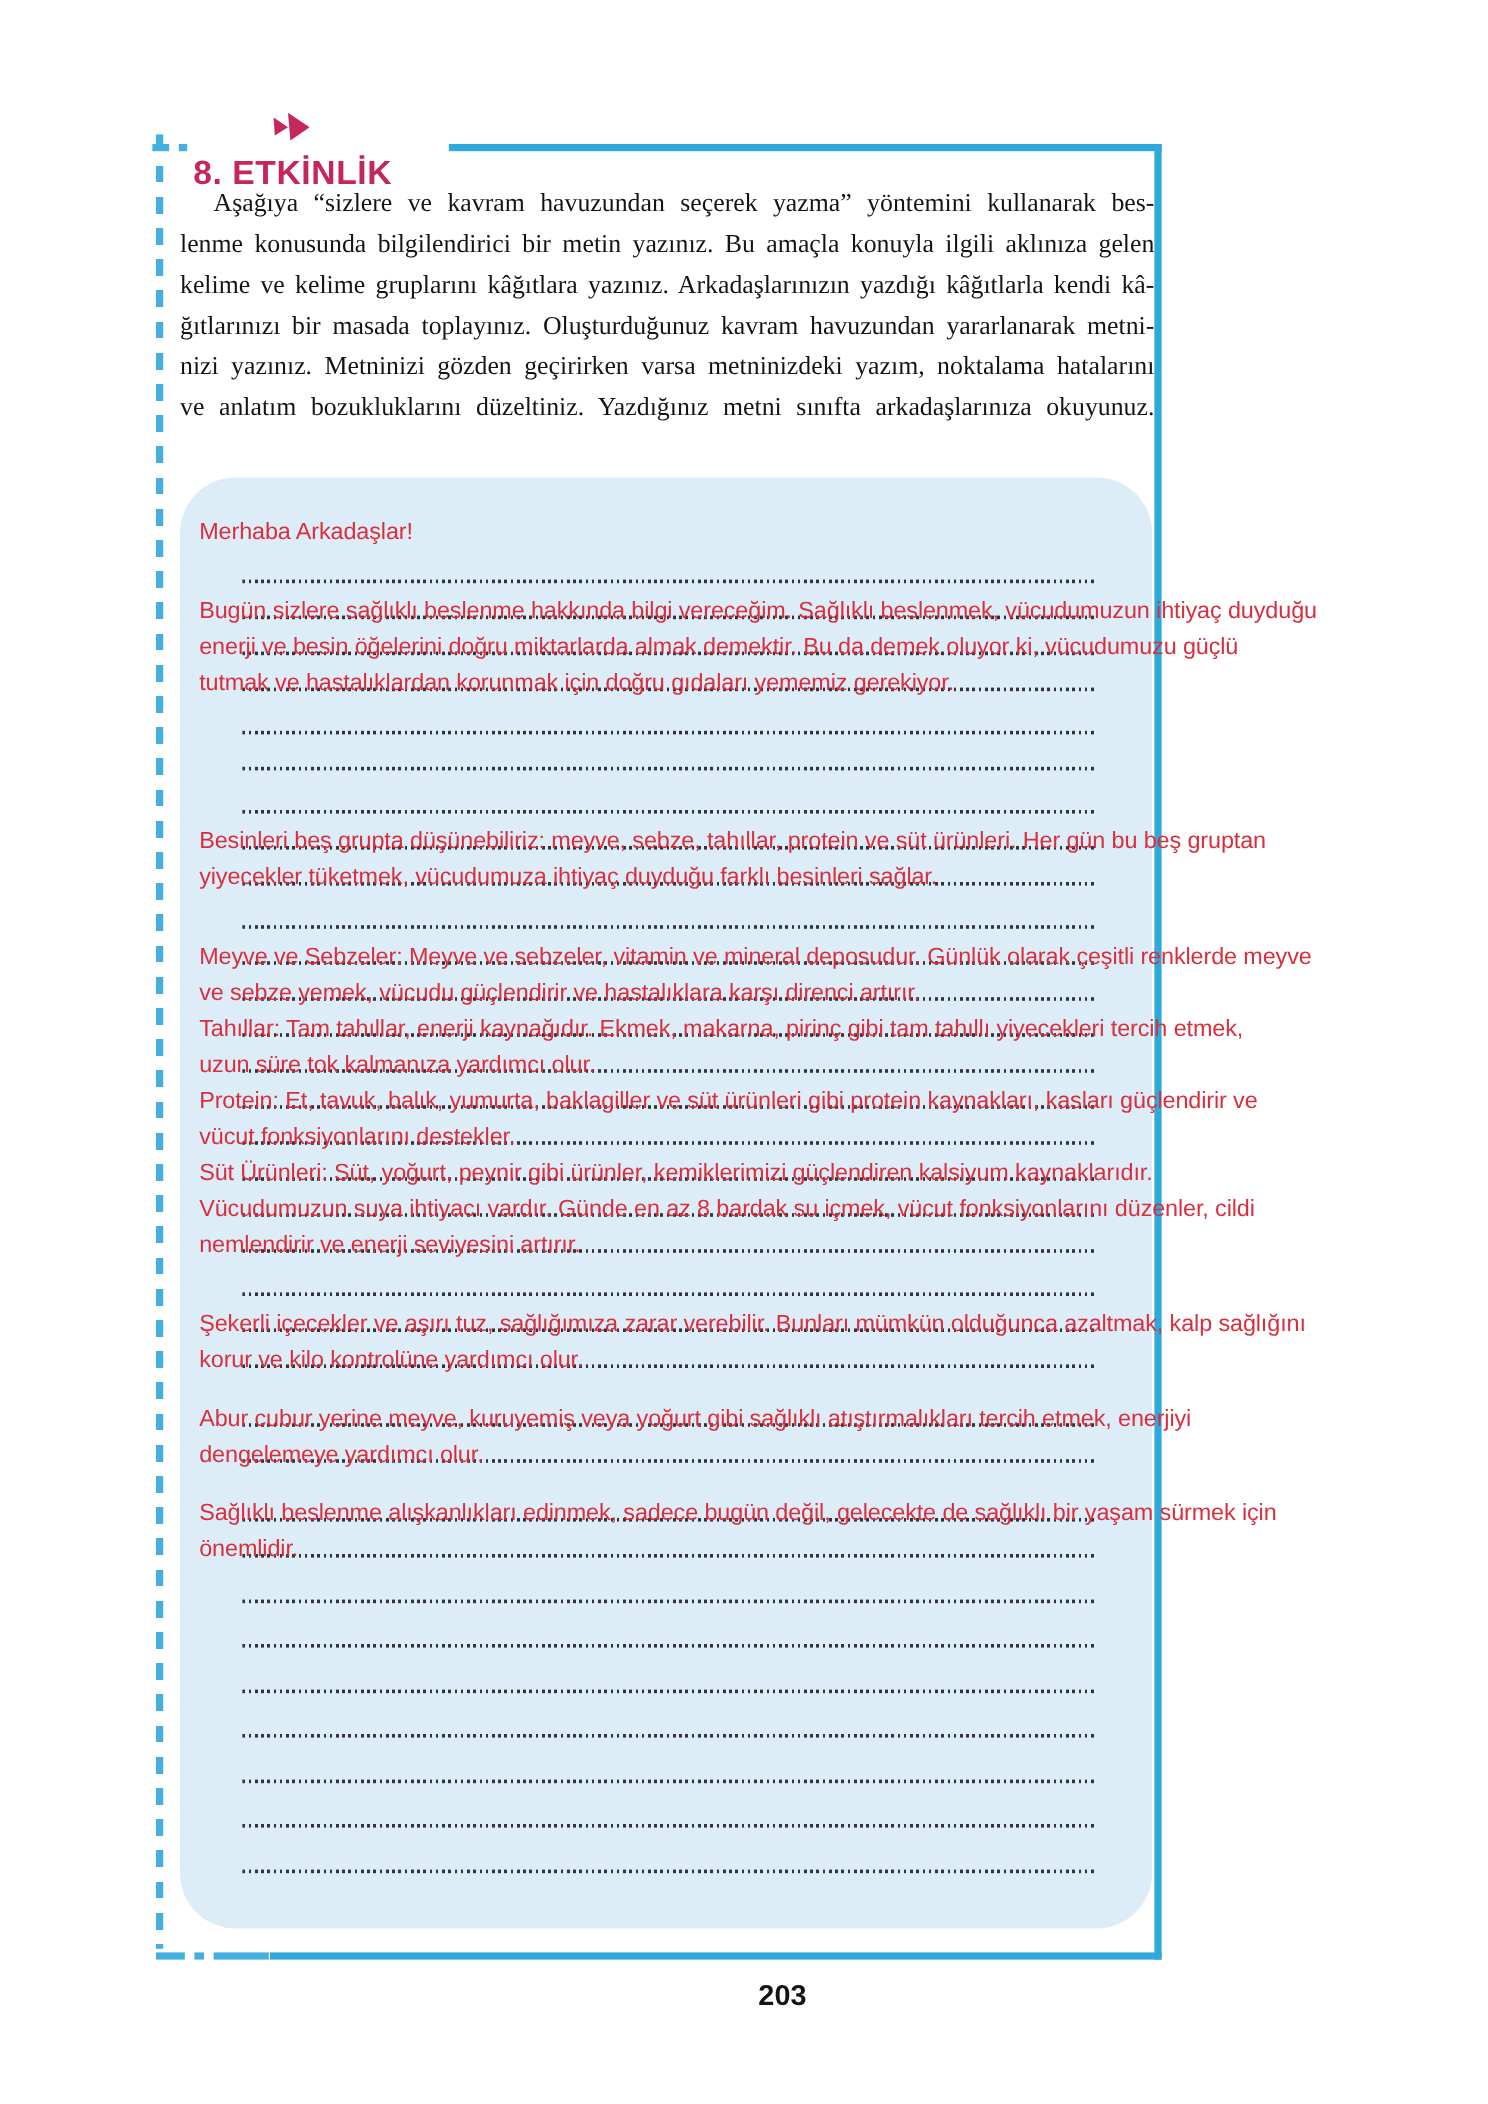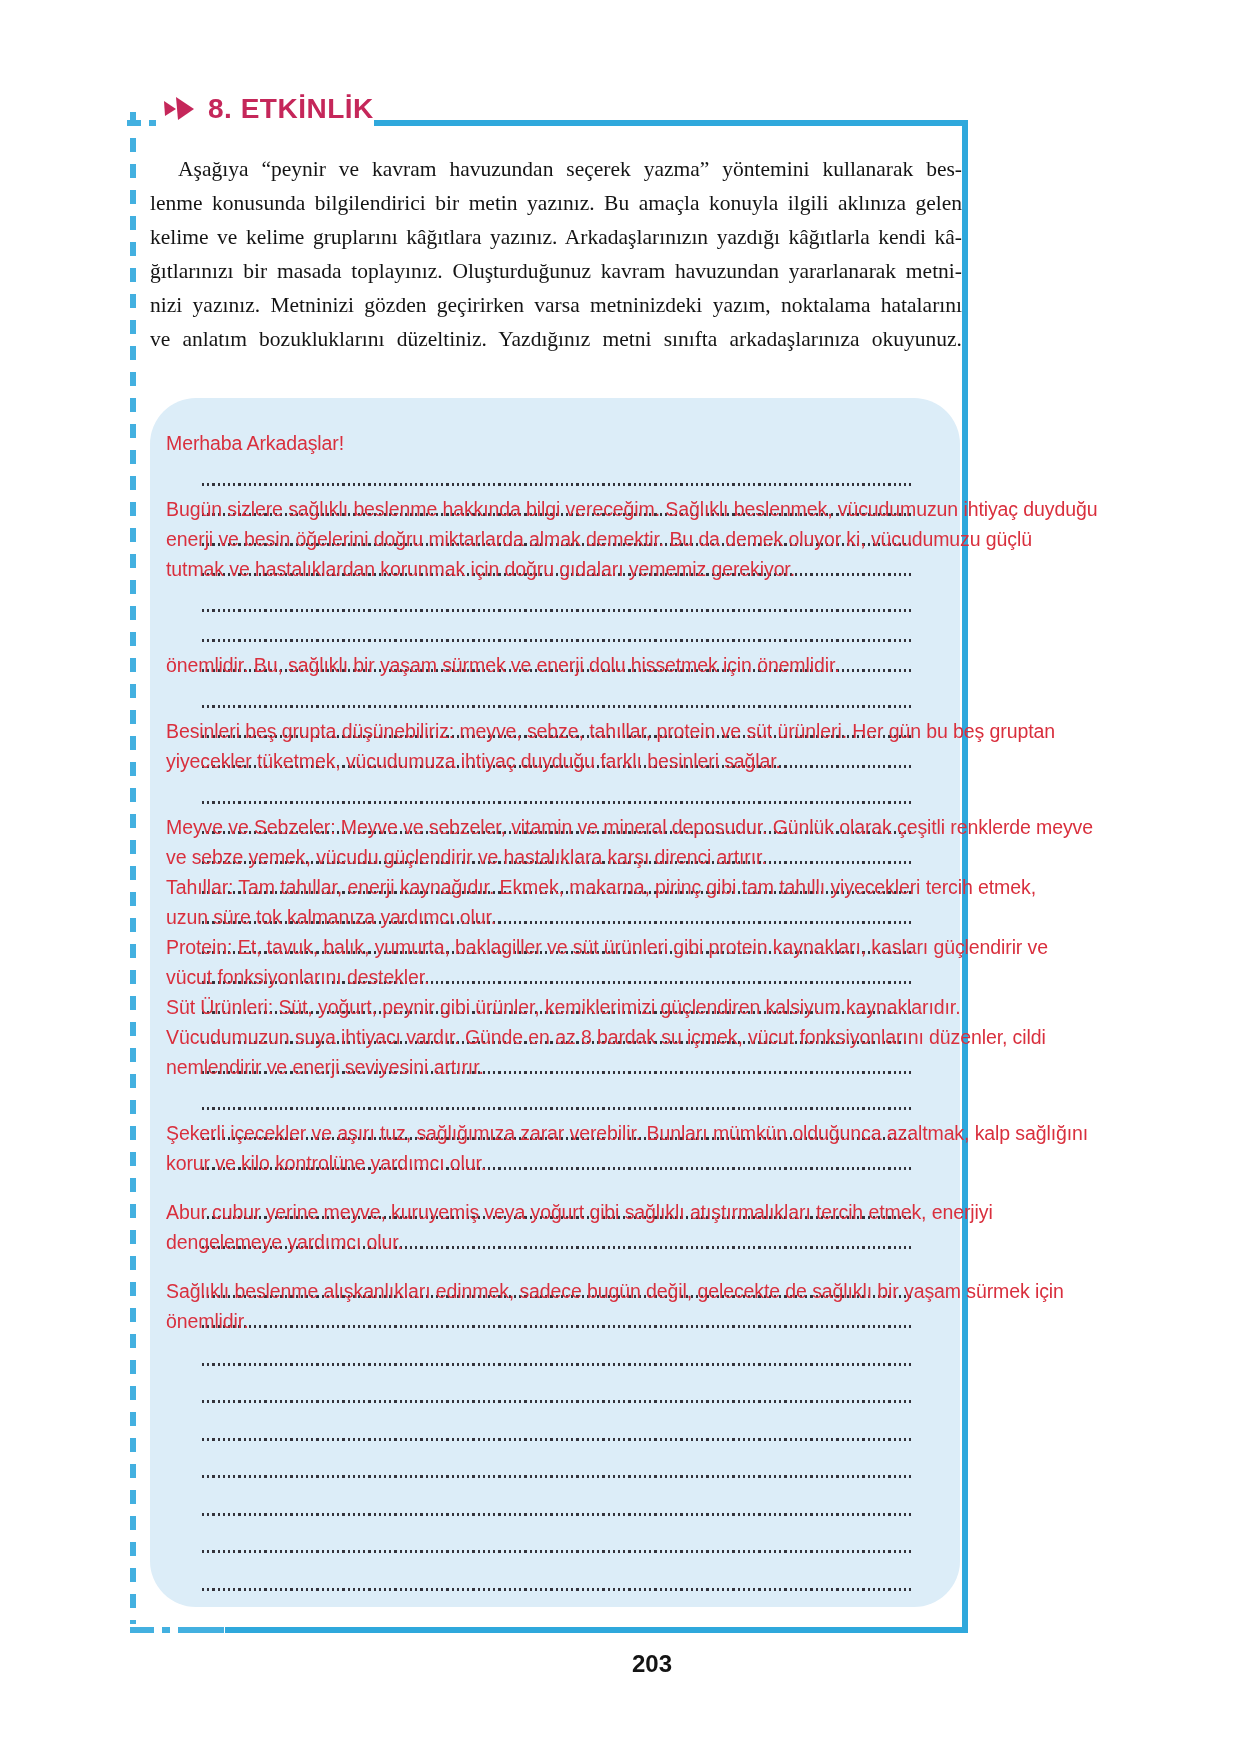--- a/index.html
+++ b/index.html
@@ -1,20 +1,20 @@
 <!DOCTYPE html>
 <html><head>
 <meta charset="utf-8">
 <style>
   html,body{margin:0;padding:0;background:#ffffff;}
   .page{position:relative;width:1240px;height:1753px;background:#ffffff;overflow:hidden;
         font-family:"Liberation Sans",sans-serif;}
 
   
-  .heading-row{position:absolute;left:161px;top:93px;display:flex;align-items:center;gap:9px;}
+  .heading-row{position:absolute;left:161px;top:93px;display:flex;align-items:center;gap:9px;flex-direction:column;}
   .heading-row svg{display:block;}
   .activity-title{font-size:28px;font-weight:bold;color:#c5275a;letter-spacing:.5px;
                   font-family:"Liberation Sans",sans-serif;}
 
   
   .frame-top{position:absolute;left:374px;top:120px;width:594px;height:6px;background:#2fa8dc;}
   .frame-right{position:absolute;left:962px;top:120px;width:6px;height:1513px;background:#2fa8dc;}
   .frame-bottom{position:absolute;left:225px;top:1627px;width:743px;height:6px;background:#2fa8dc;}
   .dash-left{position:absolute;left:130px;top:112px;width:6px;height:1512px;
              background:repeating-linear-gradient(180deg,#43b0e0 0 14px,transparent 14px 26px);}
@@ -71,21 +71,21 @@
     <span>
       <svg width="38" height="26" viewBox="0 0 38 26">
         <polygon points="3,5 15,13 4,20" fill="#c5275a"></polygon>
         <polygon points="15,1 33,13 17,24" fill="#c5275a"></polygon>
       </svg>
     </span>
     <span class="activity-title">8. ETKİNLİK</span>
   </div>
 
   <div class="instructions">
-      <div class="instr-line first">Aşağıya “peynir ve kavram havuzundan seçerek yazma” yöntemini kullanarak bes-</div>
+      <div class="instr-line first">Aşağıya “sizlere ve kavram havuzundan seçerek yazma” yöntemini kullanarak bes-</div>
       <div class="instr-line">lenme konusunda bilgilendirici bir metin yazınız. Bu amaçla konuyla ilgili aklınıza gelen</div>
       <div class="instr-line">kelime ve kelime gruplarını kâğıtlara yazınız. Arkadaşlarınızın yazdığı kâğıtlarla kendi kâ-</div>
       <div class="instr-line">ğıtlarınızı bir masada toplayınız. Oluşturduğunuz kavram havuzundan yararlanarak metni-</div>
       <div class="instr-line">nizi yazınız. Metninizi gözden geçirirken varsa metninizdeki yazım, noktalama hatalarını</div>
       <div class="instr-line">ve anlatım bozukluklarını düzeltiniz. Yazdığınız metni sınıfta arkadaşlarınıza okuyunuz.</div>
     </div>
 
   <div class="worksheet-box">
       <div class="w-line plain">
         <span class="w-text">Merhaba Arkadaşlar!</span>
@@ -104,24 +104,20 @@
       <div class="w-line ruled">
         <div class="rule"></div>
         <span class="w-text">tutmak ve hastalıklardan korunmak için doğru gıdaları yememiz gerekiyor.</span>
       </div>
       <div class="w-line spacer">
         <div class="rule"></div>
       </div>
       <div class="w-line ruled">
         <div class="rule"></div>
       </div>
-      <div class="w-line ruled">
-        <div class="rule"></div>
-        <span class="w-text">önemlidir. Bu, sağlıklı bir yaşam sürmek ve enerji dolu hissetmek için önemlidir.</span>
-      </div>
       <div class="w-line spacer">
         <div class="rule"></div>
       </div>
       <div class="w-line ruled">
         <div class="rule"></div>
         <span class="w-text">Besinleri beş grupta düşünebiliriz: meyve, sebze, tahıllar, protein ve süt ürünleri. Her gün bu beş gruptan</span>
       </div>
       <div class="w-line ruled">
         <div class="rule"></div>
         <span class="w-text">yiyecekler tüketmek, vücudumuza ihtiyaç duyduğu farklı besinleri sağlar.</span>

